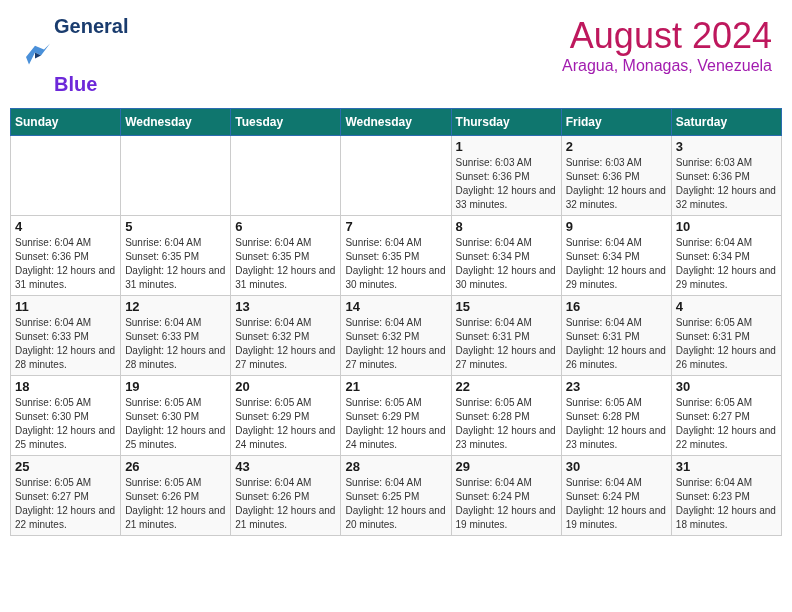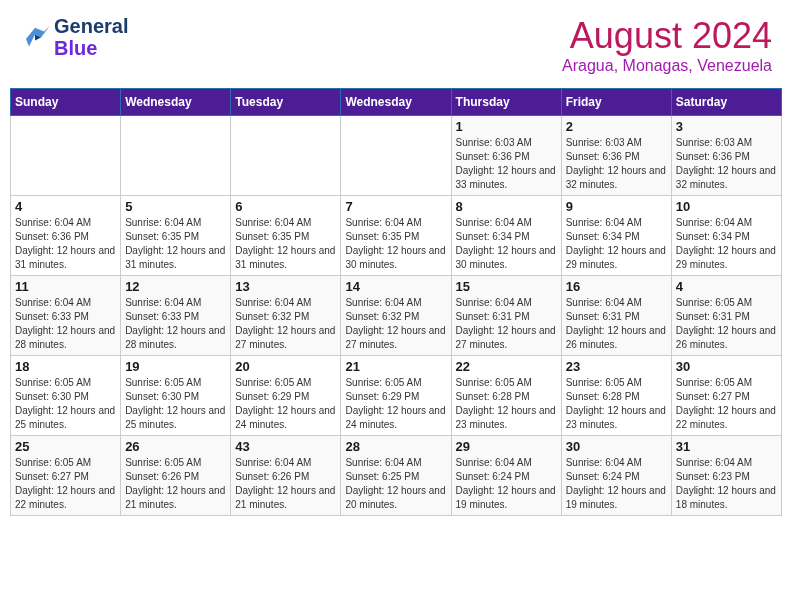--- a/index.html
+++ b/index.html
@@ -14,40 +14,41 @@
       display: flex;
       align-items: flex-start;
       justify-content: space-between;
       margin-bottom: 8px;
       padding: 5px 10px;
     }
     .logo {
       display: flex;
       flex-direction: column;
       align-items: flex-start;
+      gap: 36px;
     }
     .title-section {
       text-align: right;
     }
     .month-year {
       font-size: 36px;
       color: #be185d;
       font-weight: 300;
     }
     .location {
       font-size: 16px;
       color: #a21caf;
     }
     table {
       width: 100%;
       border-collapse: collapse;
       font-size: 10.5px;
     }
     thead tr th {
-      background-color: #4c1d95;
+      background-color: #0f766e;
       color: #fff;
       padding: 6px 4px;
       text-align: left;
       font-weight: bold;
       font-size: 12px;
       border: 1px solid #2b6cb0;
     }
     tbody tr td {
       border: 1px solid #ccc;
       vertical-align: top;

